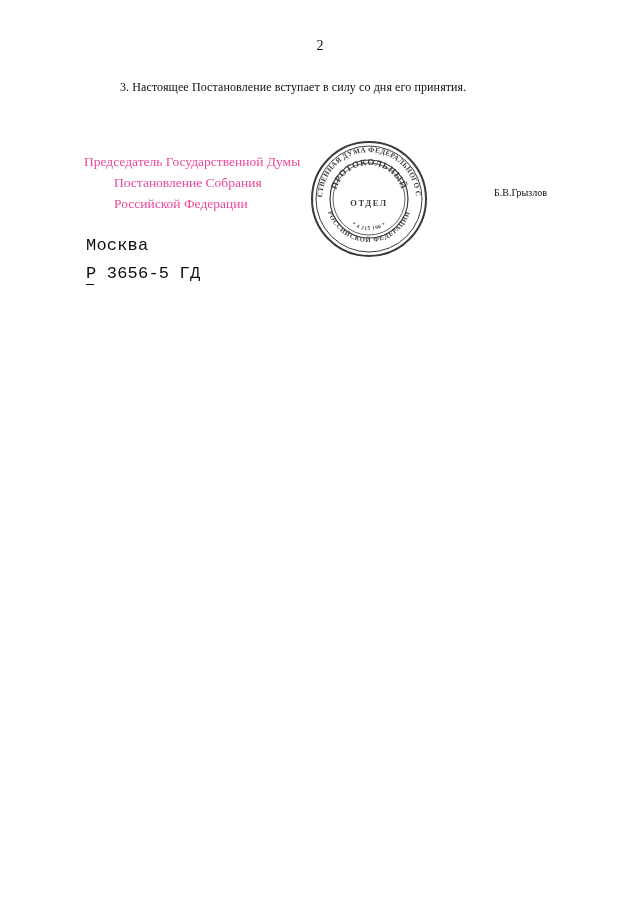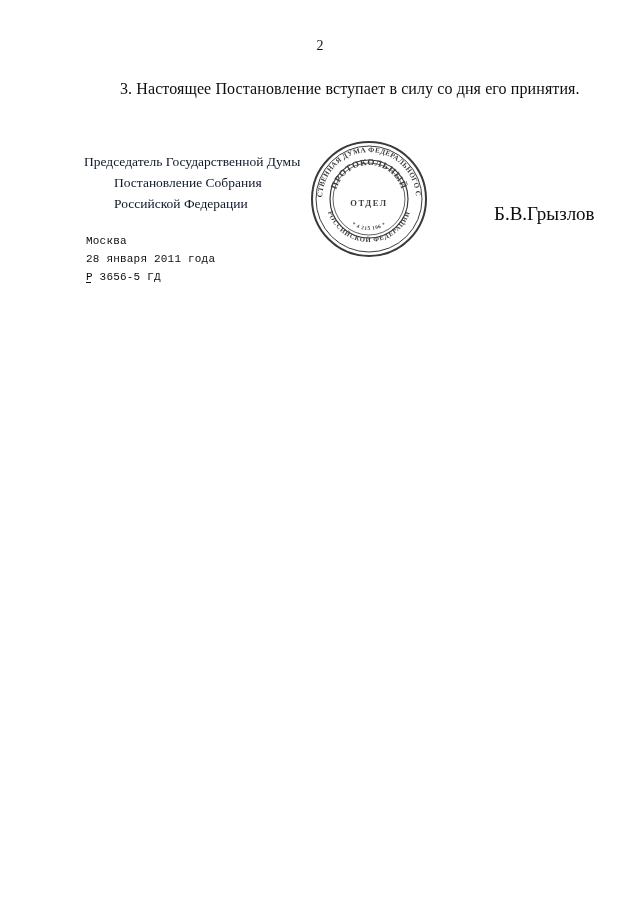--- a/index.html
+++ b/index.html
@@ -27,53 +27,52 @@
     font-family: "Liberation Serif", serif;
     font-size: 14px;
     color: #111;
   }
   .clause {
     position: absolute;
     top: 80px;
     left: 120px;
     width: 470px;
     font-family: "Liberation Serif", serif;
-    font-size: 16px;
+    font-size: 12px;
     letter-spacing: 0.1px;
     color: #0d0d0d;
   }
   .signature-block {
     position: absolute;
     top: 152px;
     left: 84px;
     width: 320px;
     font-family: "Liberation Serif", serif;
     font-size: 13.5px;
     line-height: 1.55;
-    color: #0f172a;
+    color: #ec4899;
   }
   .signature-block .line1 { text-indent: 0; }
   .signature-block .line2 { padding-left: 30px; }
   .signature-block .line3 { padding-left: 30px; }
   .signer-name {
     position: absolute;
     top: 187px;
     left: 494px;
     font-family: "Liberation Serif", serif;
-    font-size: 19px;
+    font-size: 10px;
     color: #0d0d0d;
     white-space: nowrap;
-    margin-top: 16px;
   }
   .meta-block {
     position: absolute;
     top: 232px;
     left: 86px;
     font-family: "Liberation Mono", monospace;
-    font-size: 11px;
+    font-size: 17px;
     line-height: 1.65;
     letter-spacing: 0.2px;
     color: #0d0d0d;
   }
   .meta-block .meta-number {
     white-space: pre;
   }
   .ruble {
     display: inline-block;
     position: relative;
@@ -111,21 +110,20 @@
   <div class="signature-block">
     <div class="line1">Председатель Государственной Думы</div>
     <div class="line2">Постановление Собрания</div>
     <div class="line3">Российской Федерации</div>
   </div>
 
   <div class="signer-name">Б.В.Грызлов</div>
 
   <div class="meta-block">
     <div>Москва</div>
-    <div>28 января 2011 года</div>
     <div class="meta-number"><span class="ruble">Р</span><span> 3656-5 ГД</span></div>
   </div>
 
   <div class="stamp">
     <svg width="118" height="118" viewBox="0 0 118 118" xmlns="http://www.w3.org/2000/svg">
       <defs>
         <path id="arcOuterTop" d="M 12,59 A 47,47 0 0 1 106,59"></path>
         <path id="arcOuterBottom" d="M 16,59 A 43,43 0 0 0 102,59"></path>
         <path id="arcInnerTop" d="M 25,59 A 34,34 0 0 1 93,59"></path>
         <path id="arcInnerBottom" d="M 28,59 A 31,31 0 0 0 90,59"></path>

